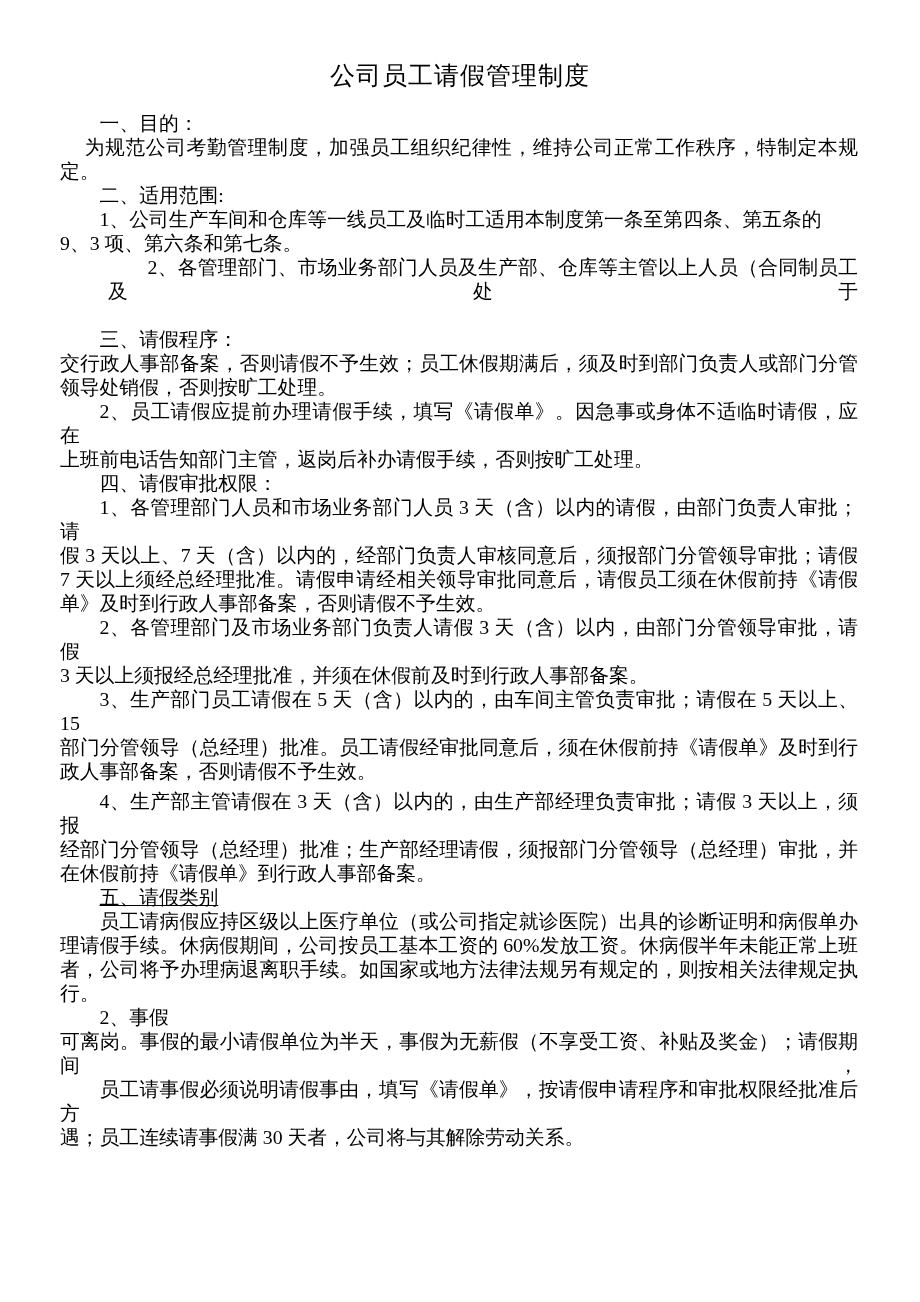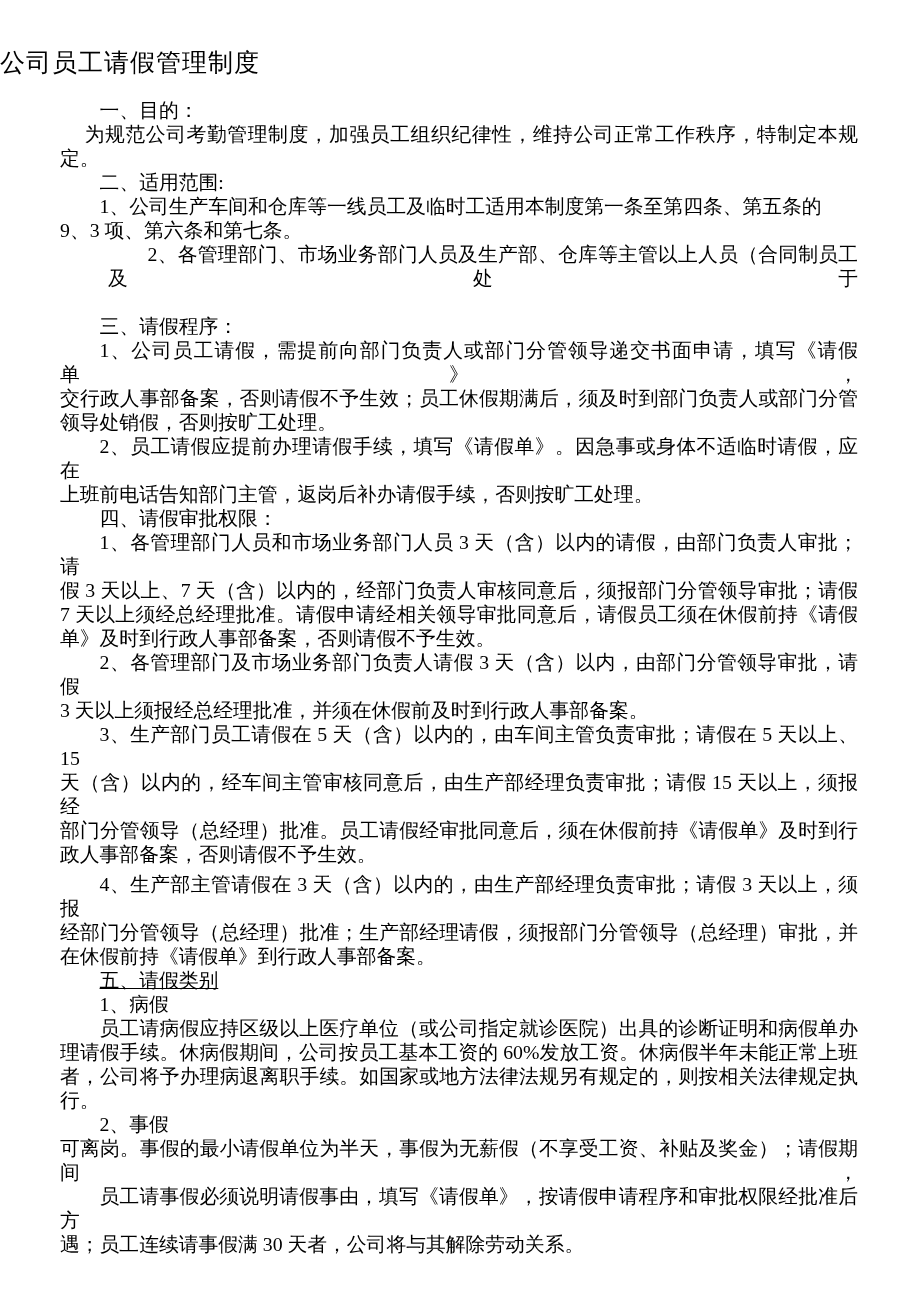--- a/index.html
+++ b/index.html
@@ -9,22 +9,23 @@
   }
   .page {
     position: relative;
     width: 920px; height: 1302px;
     background: #ffffff;
     color: #000000;
     font-family: "Liberation Serif", "DejaVu Serif", serif;
     overflow: hidden;
   }
   .doc-title {
-    margin: 0;
+    margin: 13px;
     padding-top: 44px;
+    text-align: center;
     font-size: 25px;
     font-weight: 400;
     line-height: 38px;
     letter-spacing: 1px;
   }
   .doc-body {
     margin: 16px 62px 0 60px;
     font-size: 19.8px;
     line-height: 24px;
   }
@@ -46,41 +47,38 @@
   <div class="doc-body">
       <div class="line" style="text-indent: 2em;">一、目的：</div>
       <div class="line just" style="text-indent: 1.25em;">为规范公司考勤管理制度，加强员工组织纪律性，维持公司正常工作秩序，特制定本规</div>
       <div class="line">定。</div>
       <div class="line" style="text-indent: 2em;">二、适用范围:</div>
       <div class="line" style="text-indent: 2em;">1、公司生产车间和仓库等一线员工及临时工适用本制度第一条至第四条、第五条的</div>
       <div class="line">9、3 项、第六条和第七条。</div>
       <div class="line just" style="text-indent: 2em; margin-left: 48px;">2、各管理部门、市场业务部门人员及生产部、仓库等主管以上人员（合同制员工及处于</div>
       <div class="line"></div>
       <div class="line" style="text-indent: 2em;">三、请假程序：</div>
-      <div class="line just" style="text-indent: 2em;">1、公司员工请假，需提前向部门负责人或部门分管领导递交书面申请，填写《请假单》，</div>
       <div class="line just">交行政人事部备案，否则请假不予生效；员工休假期满后，须及时到部门负责人或部门分管</div>
       <div class="line">领导处销假，否则按旷工处理。</div>
       <div class="line just" style="text-indent: 2em;">2、员工请假应提前办理请假手续，填写《请假单》。因急事或身体不适临时请假，应在</div>
       <div class="line">上班前电话告知部门主管，返岗后补办请假手续，否则按旷工处理。</div>
       <div class="line" style="text-indent: 2em;">四、请假审批权限：</div>
       <div class="line just" style="text-indent: 2em;">1、各管理部门人员和市场业务部门人员 3 天（含）以内的请假，由部门负责人审批；请</div>
       <div class="line just">假 3 天以上、7 天（含）以内的，经部门负责人审核同意后，须报部门分管领导审批；请假</div>
       <div class="line just">7 天以上须经总经理批准。请假申请经相关领导审批同意后，请假员工须在休假前持《请假</div>
       <div class="line">单》及时到行政人事部备案，否则请假不予生效。</div>
       <div class="line just" style="text-indent: 2em;">2、各管理部门及市场业务部门负责人请假 3 天（含）以内，由部门分管领导审批，请假</div>
       <div class="line">3 天以上须报经总经理批准，并须在休假前及时到行政人事部备案。</div>
       <div class="line just" style="text-indent: 2em;">3、生产部门员工请假在 5 天（含）以内的，由车间主管负责审批；请假在 5 天以上、15</div>
-      <div class="line just">天（含）以内的，经车间主管审核同意后，由生产部经理负责审批；请假 15 天以上，须报经</div>
       <div class="line just">部门分管领导（总经理）批准。员工请假经审批同意后，须在休假前持《请假单》及时到行</div>
       <div class="line">政人事部备案，否则请假不予生效。</div>
       <div class="line just" style="text-indent: 2em; margin-top: 6px;">4、生产部主管请假在 3 天（含）以内的，由生产部经理负责审批；请假 3 天以上，须报</div>
       <div class="line just">经部门分管领导（总经理）批准；生产部经理请假，须报部门分管领导（总经理）审批，并</div>
       <div class="line">在休假前持《请假单》到行政人事部备案。</div>
       <div class="line" style="text-indent: 2em; text-decoration: underline;">五、请假类别</div>
-      <div class="line" style="text-indent: 2em;">1、病假</div>
       <div class="line just" style="text-indent: 2em;">员工请病假应持区级以上医疗单位（或公司指定就诊医院）出具的诊断证明和病假单办</div>
       <div class="line just">理请假手续。休病假期间，公司按员工基本工资的 60%发放工资。休病假半年未能正常上班</div>
       <div class="line just">者，公司将予办理病退离职手续。如国家或地方法律法规另有规定的，则按相关法律规定执</div>
       <div class="line">行。</div>
       <div class="line" style="text-indent: 2em;">2、事假</div>
       <div class="line just">可离岗。事假的最小请假单位为半天，事假为无薪假（不享受工资、补贴及奖金）；请假期间，</div>
       <div class="line just" style="text-indent: 2em;">员工请事假必须说明请假事由，填写《请假单》，按请假申请程序和审批权限经批准后方</div>
       <div class="line">遇；员工连续请事假满 30 天者，公司将与其解除劳动关系。</div>
     </div>
 </div>

